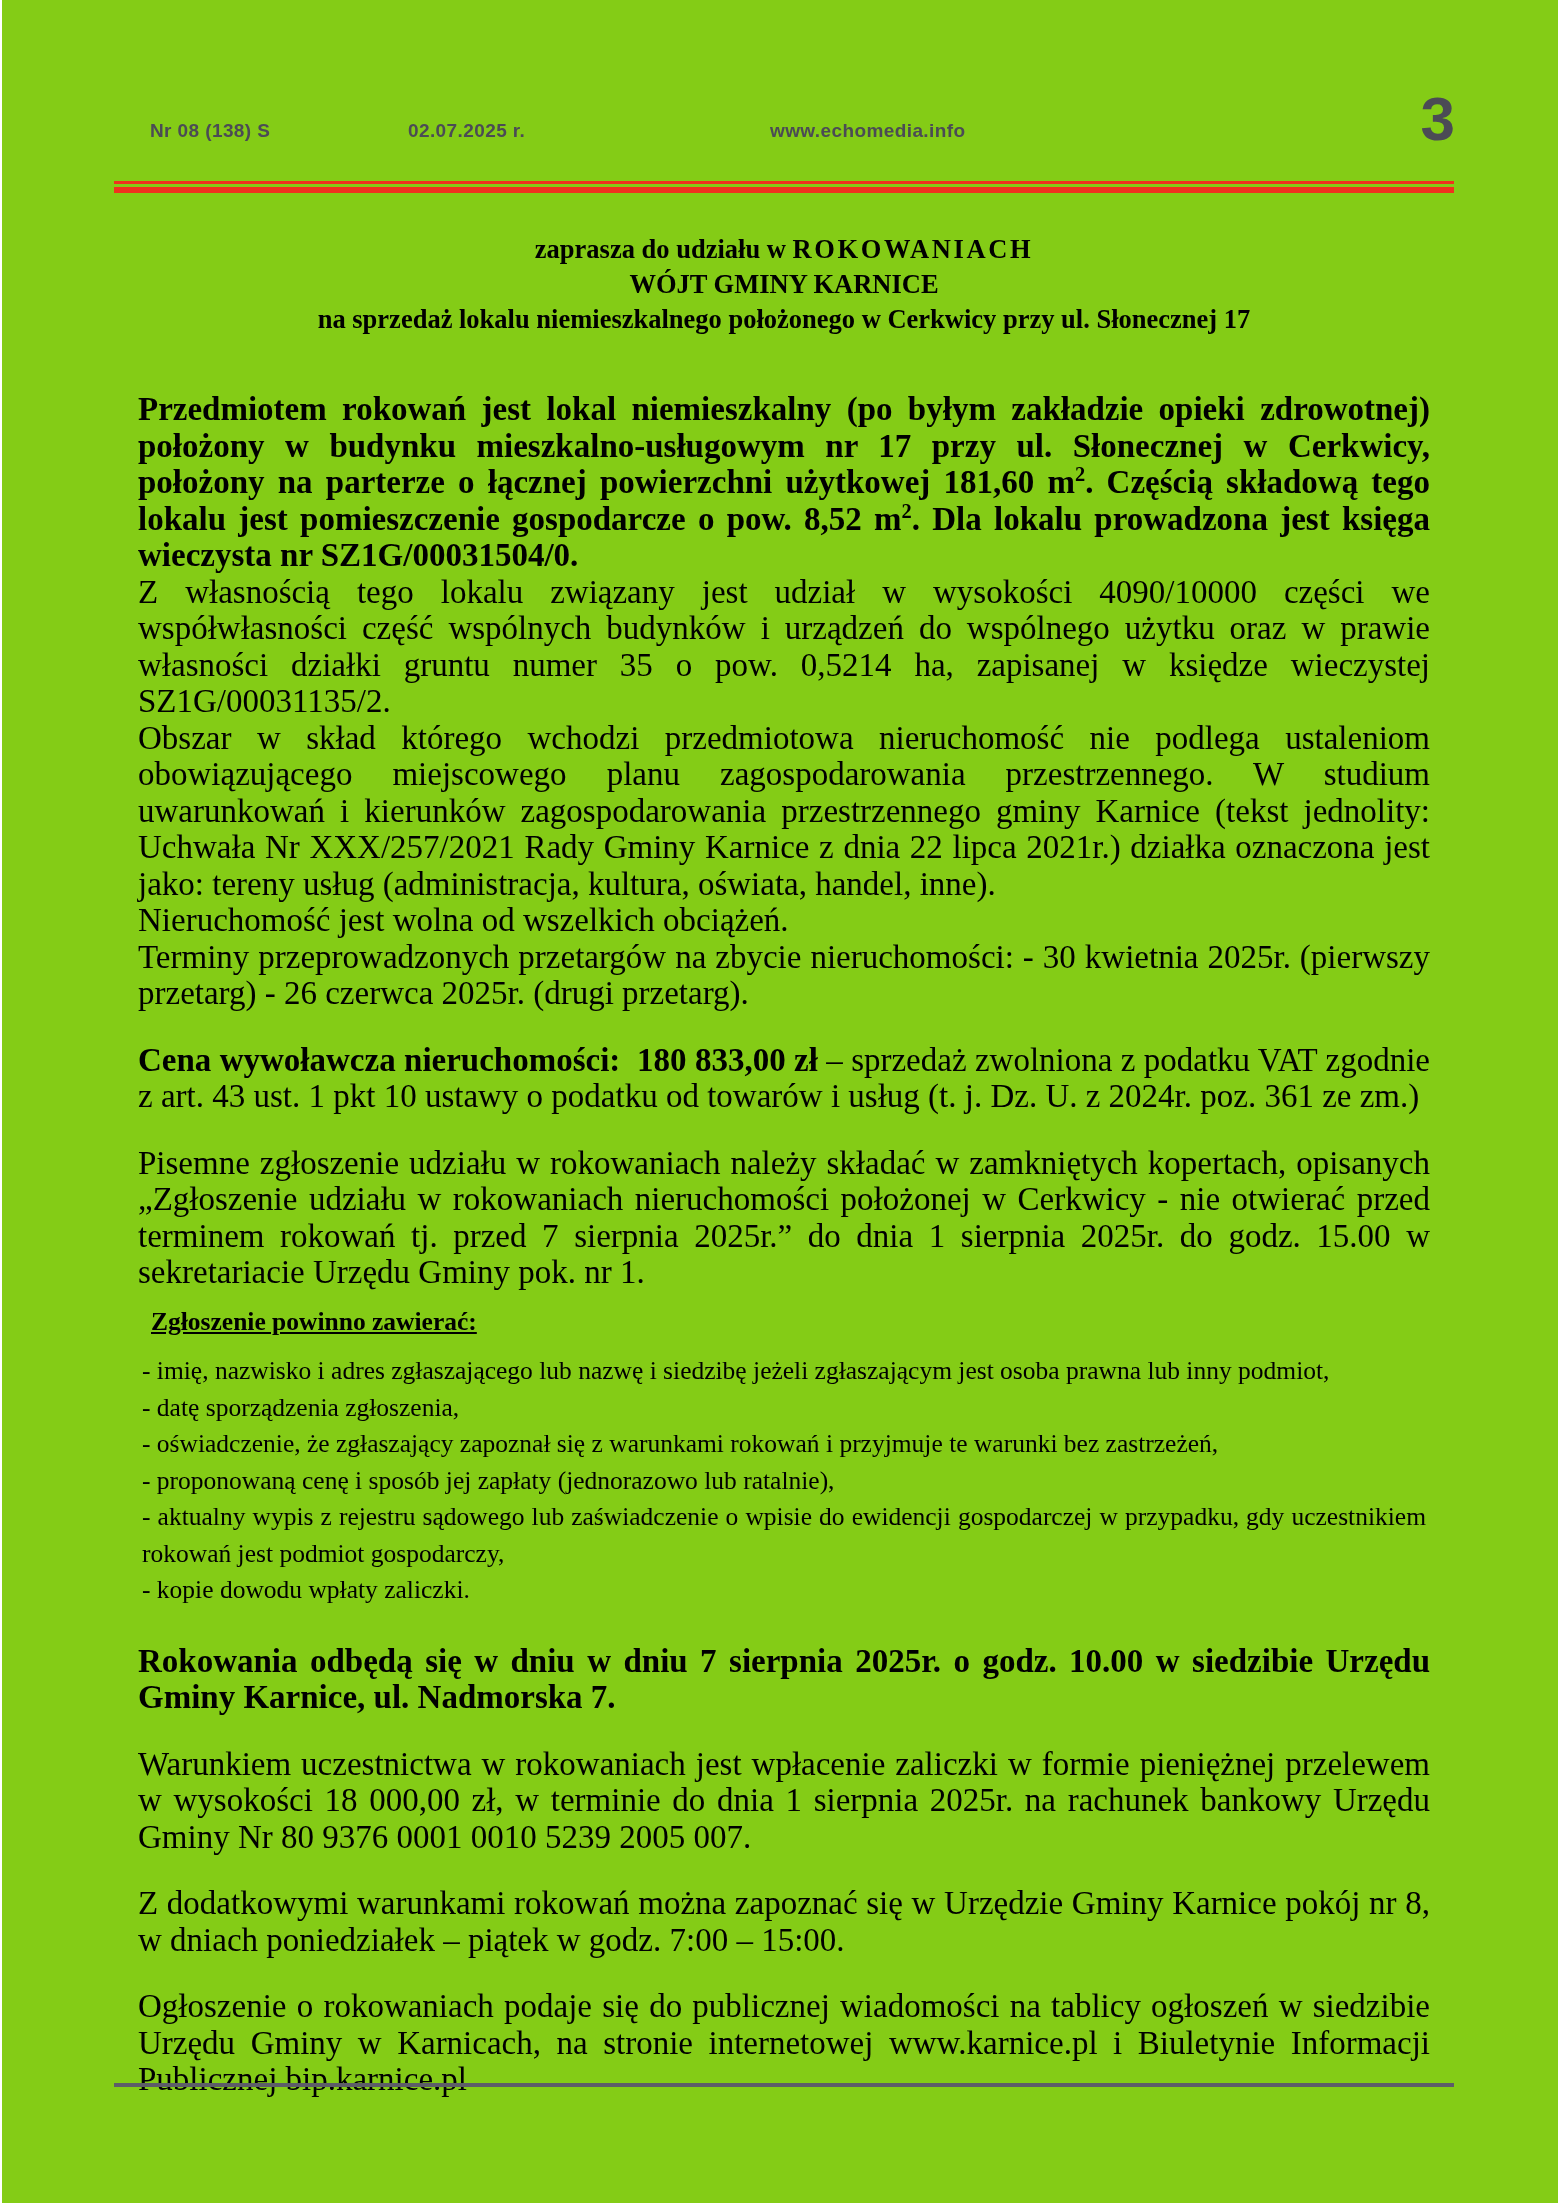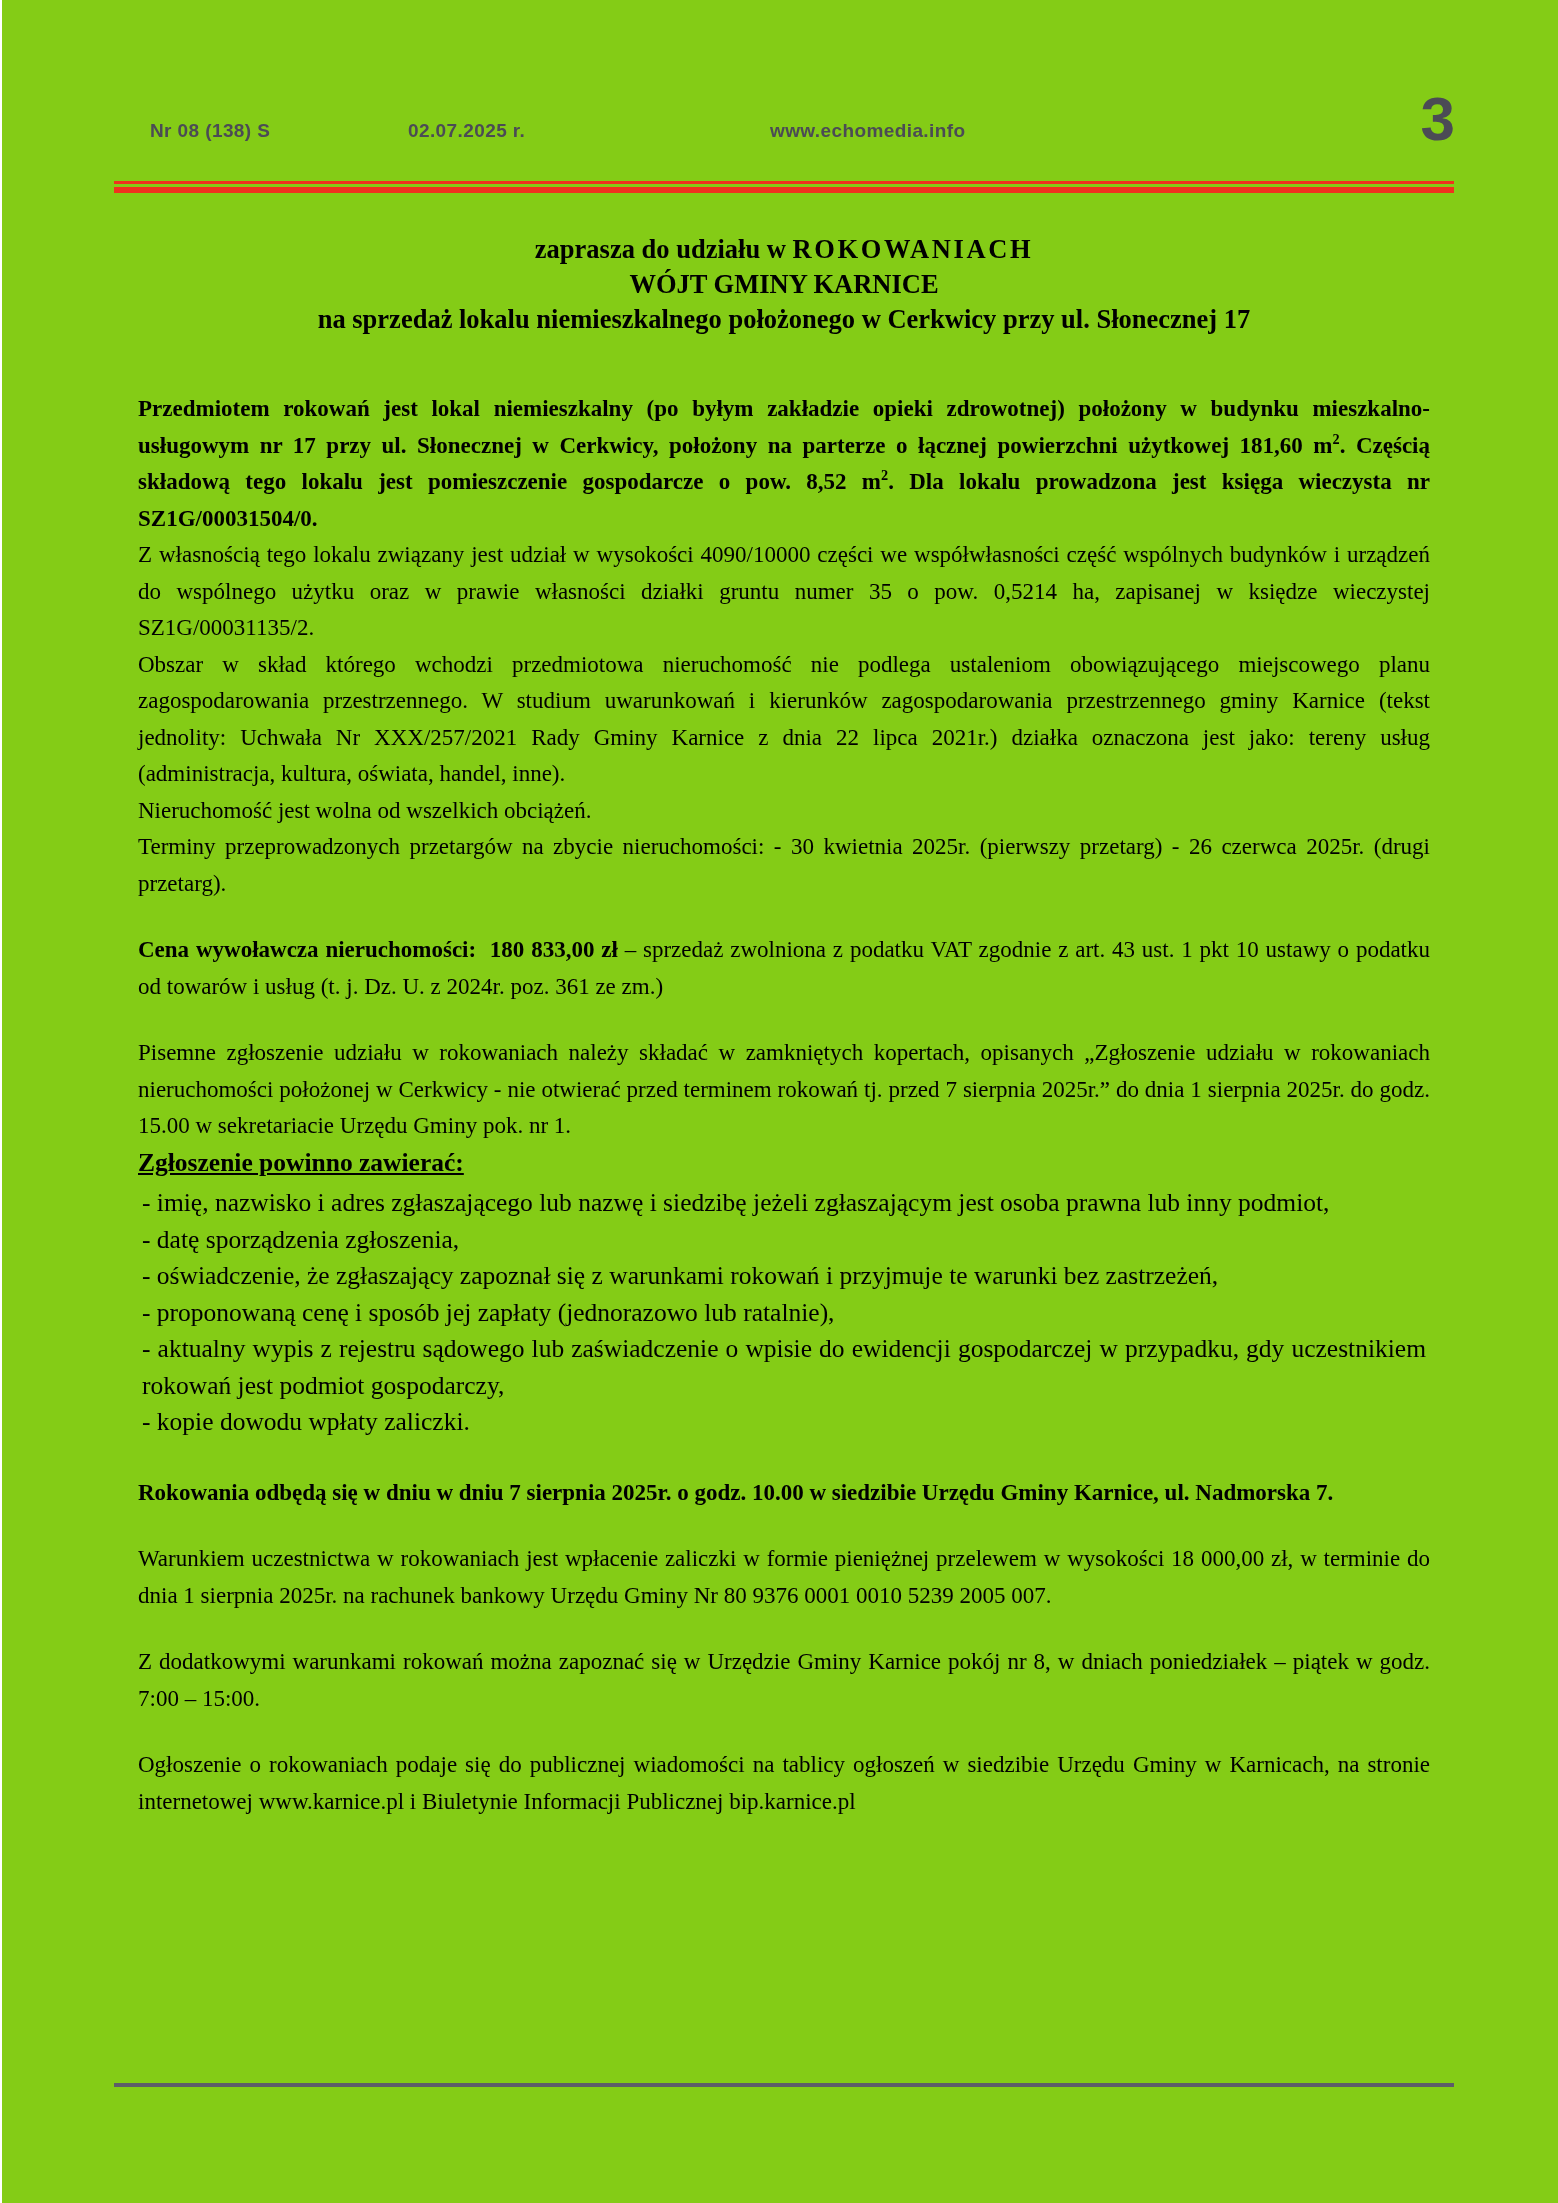--- a/index.html
+++ b/index.html
@@ -103,36 +103,36 @@
     font-size: 26.5px;
     line-height: 35px;
   }
   .title-block .t-spaced { letter-spacing: 2.6px; }
 
   .gap-lg { height: 54px; }
   .gap-md { height: 30px; }
 
   p.para {
     margin: 0;
-    font-size: 23px;
+    font-size: 33px;
     line-height: 36.5px;
     text-align: justify;
     text-justify: inter-word;
   }
   p.para.bold { font-weight: bold; }
   p.nojust { text-align: left; }
 
   .b { font-weight: bold; }
   sup.sq {
     font-size: 0.62em;
     vertical-align: super;
     line-height: 0;
   }
   .heading-ul {
-    margin: 0;
+    margin: 13px;
     font-size: 25.5px;
     line-height: 36.5px;
     font-weight: bold;
     text-decoration: underline;
     text-align: left;
   }
   ul.bullets {
     margin: 4px;
     padding: 0;
     list-style: none;

